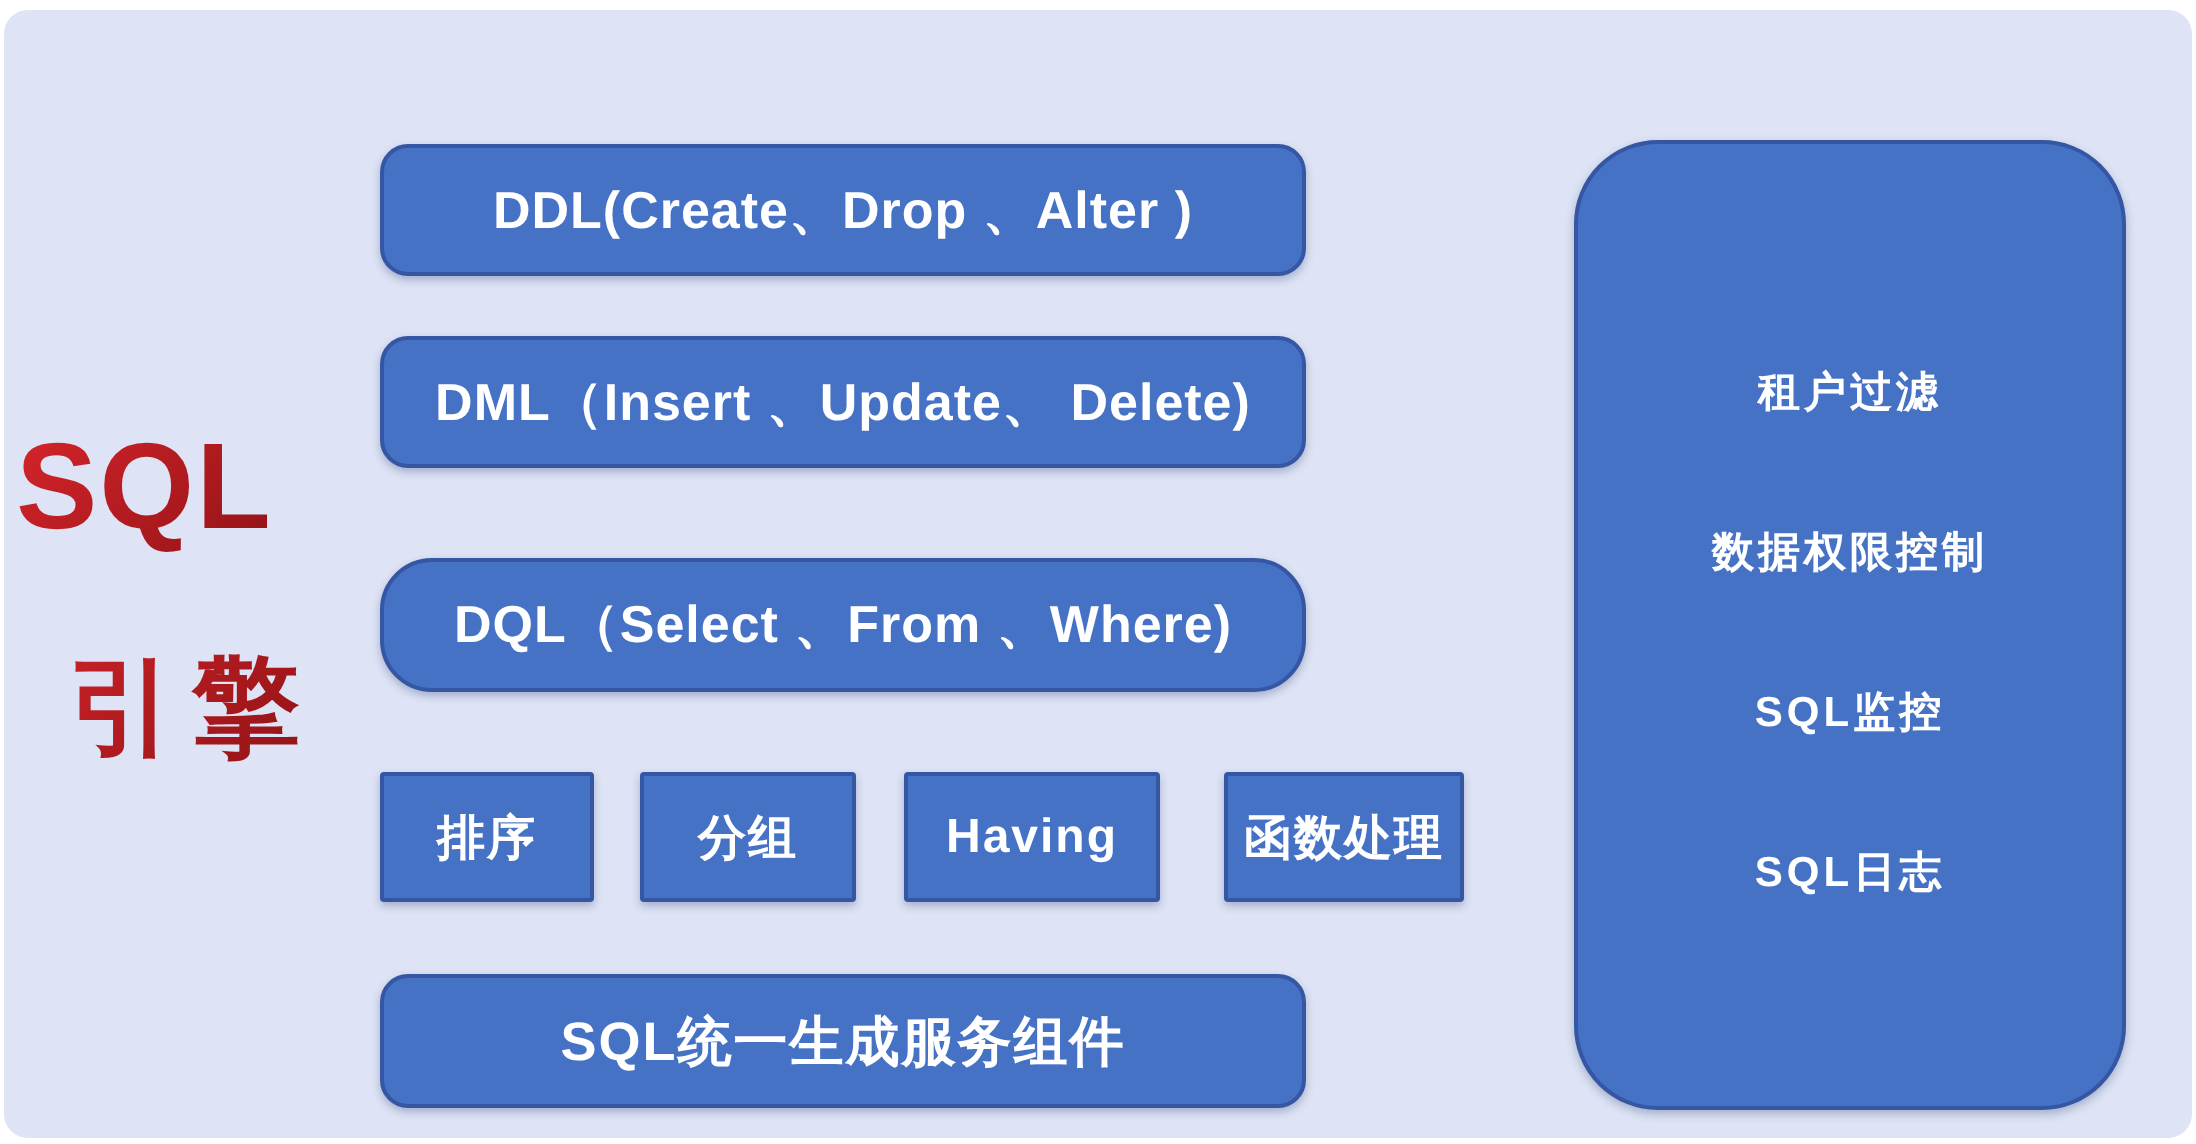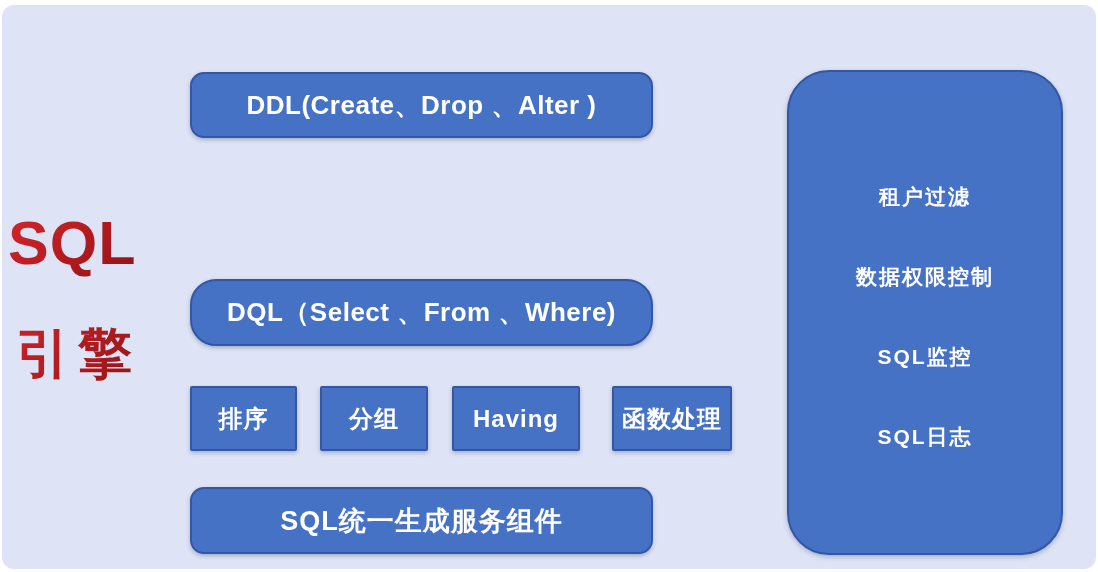--- a/index.html
+++ b/index.html
@@ -30,21 +30,21 @@
     letter-spacing: 1px;
     color: var(--title_red, #b5161b);
     background: linear-gradient(135deg, var(--title_red_light, #cf2329) 10%, var(--title_red_dark, #8e1215) 95%);
     -webkit-background-clip: text;
     background-clip: text;
     -webkit-text-fill-color: transparent;
   }
   .title-line2 {
     position: absolute;
     left: 8px; top: 318px; width: 150px;
-    text-align: left;
+    text-align: right;
     font-size: 54px;
     font-weight: 800;
     letter-spacing: 8px;
     text-indent: 8px;
     color: var(--title_red, #b5161b);
     background: linear-gradient(135deg, var(--title_red_light, #cf2329) 0%, var(--title_red_dark, #8e1215) 100%);
     -webkit-background-clip: text;
     background-clip: text;
     -webkit-text-fill-color: transparent;
   }
@@ -100,20 +100,23 @@
 
 <div class="page">
   <div class="canvas"></div>
 
   <div class="title-line1">SQL</div>
   <div class="title-line2">引擎</div>
 
   <div class="box wide b1">
     <span>DDL(Create、Drop 、Alter )</span>
   </div>
+  <div class="box wide b2">
+    <span>DML（Insert 、Update、 Delete)</span>
+  </div>
   <div class="box wide b3">
     <span>DQL（Select 、From 、Where)</span>
   </div>
 
   <div class="box small s1">
     <span>排序</span>
   </div>
   <div class="box small s2">
     <span>分组</span>
   </div>

